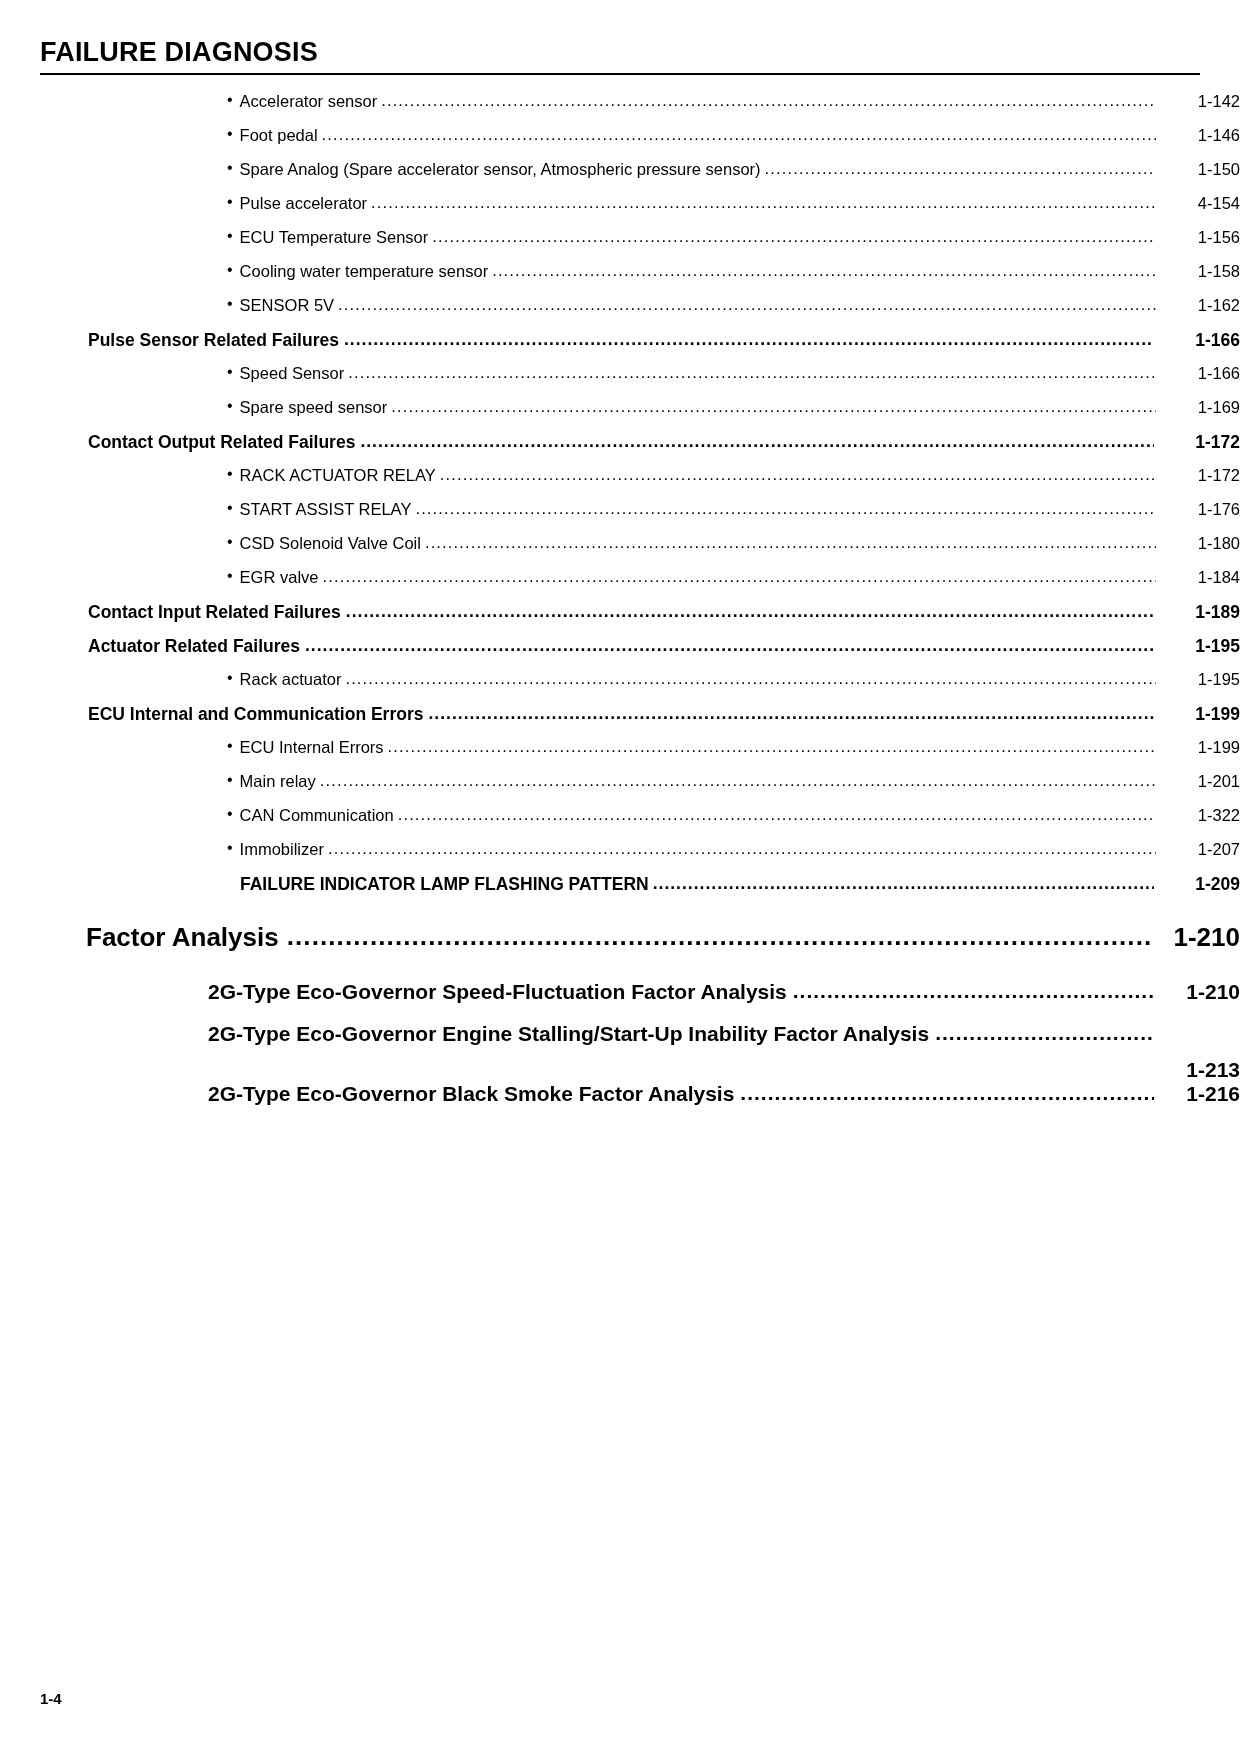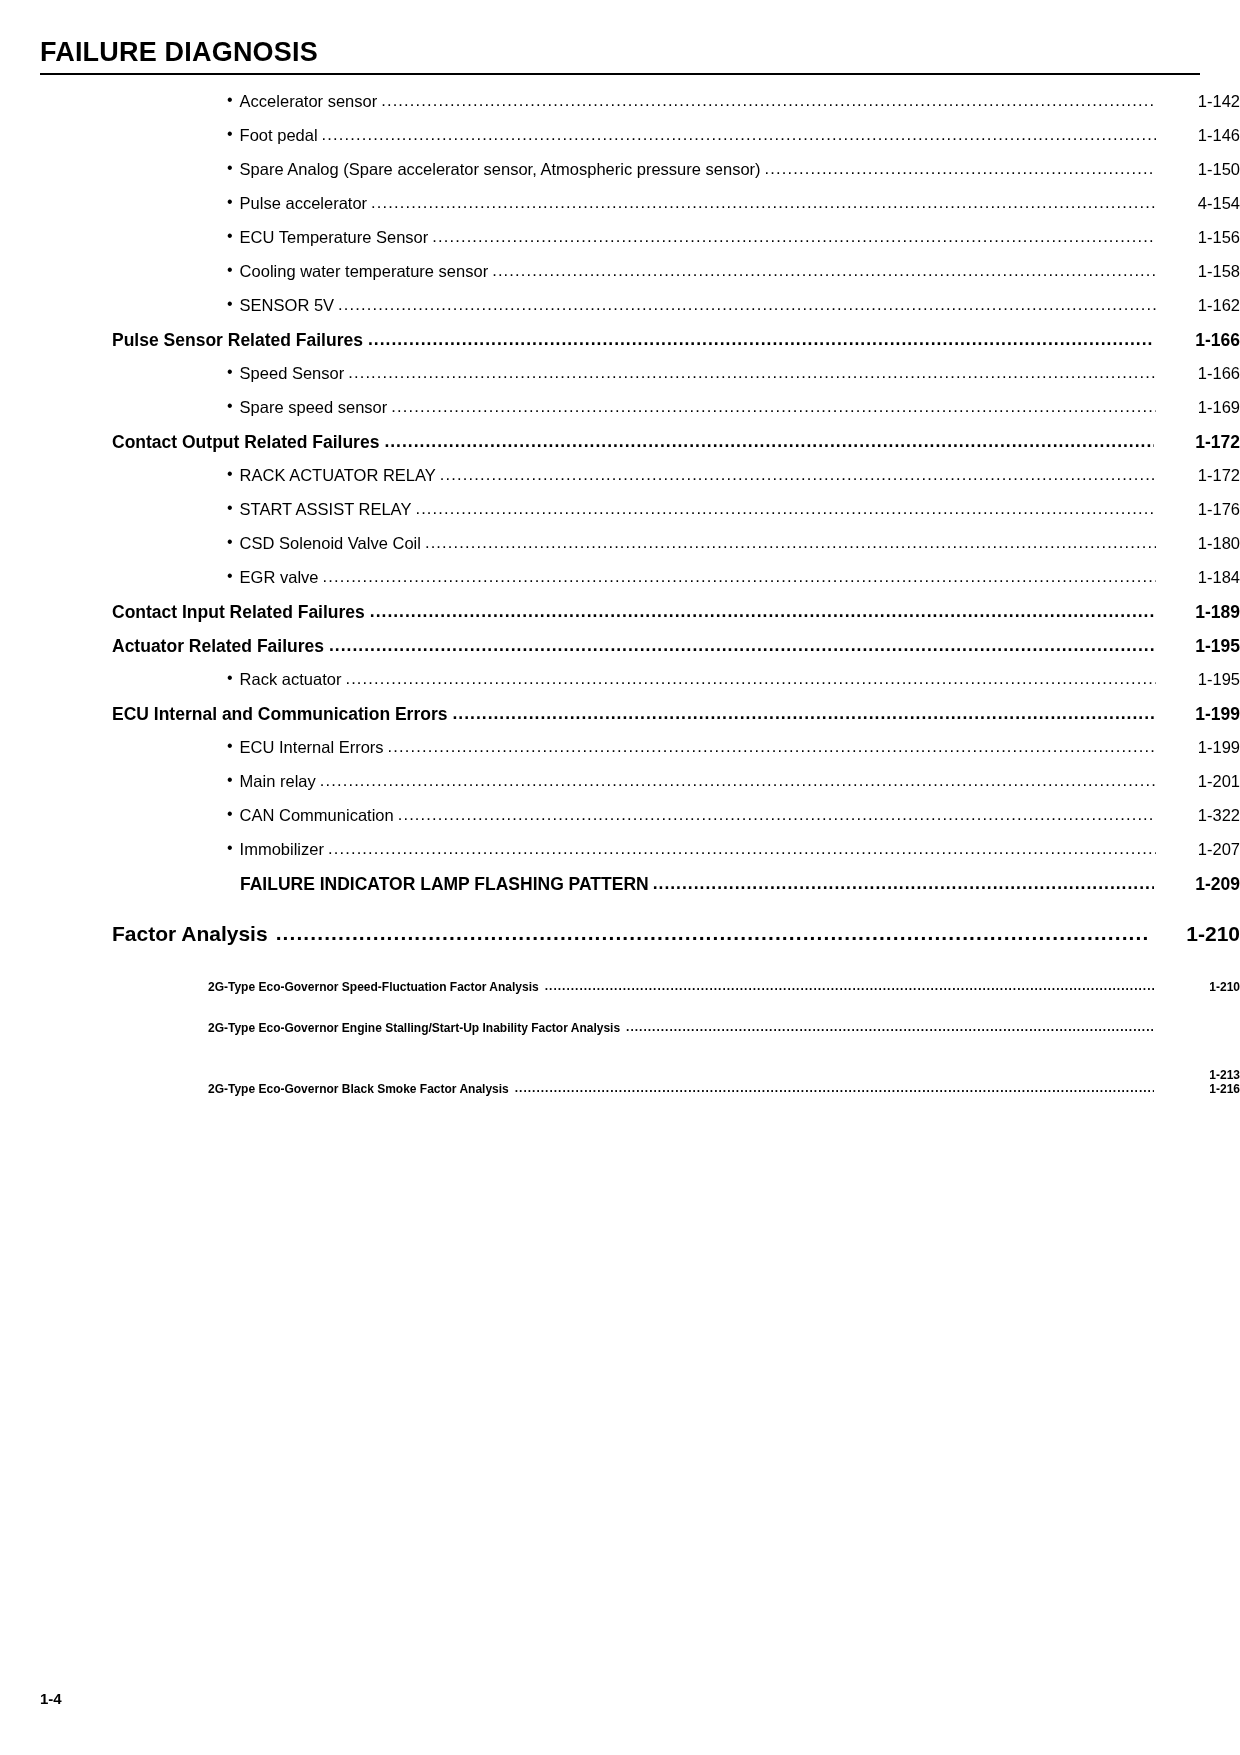--- a/index.html
+++ b/index.html
@@ -105,53 +105,53 @@
     padding-left: 227px;
     font-size: 16.5px;
     font-weight: normal;
   }
   .lvl-item .pageno { width: 78px; }
   .lvl-item .leader { margin: 0 6px 0 4px; }
 
   
   .lvl-head {
     height: 34px;
-    padding-left: 112px;
+    padding-left: 88px;
     font-size: 17.5px;
     font-weight: bold;
   }
   .lvl-head .pageno { width: 80px; }
   .lvl-head .leader { margin: 0 6px 0 5px; letter-spacing: 1.0px; }
 
   
   .lvl-caps {
     height: 40px;
     padding-left: 240px;
     font-size: 17.5px;
     font-weight: bold;
   }
   .lvl-caps .pageno { width: 80px; text-align: right; }
   .lvl-caps .leader { margin: 0 6px 0 4px; letter-spacing: 1.0px; }
 
   
   .lvl-chapter {
     height: 44px;
-    padding-left: 112px;
-    font-size: 21px;
+    padding-left: 86px;
+    font-size: 26px;
     font-weight: bold;
     justify-content: space-between;
   }
   .lvl-chapter .pageno { width: 84px; }
   .lvl-chapter .leader { margin: 0 6px 0 8px; letter-spacing: 1.1px; }
 
   
   .lvl-sub {
     min-height: 40px;
     padding-left: 208px;
-    font-size: 12px;
+    font-size: 21px;
     font-weight: bold;
   }
   .lvl-sub .pageno { width: 80px; }
   .lvl-sub .leader { margin: 0 6px 0 6px; letter-spacing: 1.0px; }
 
   
   .lvl-sub.two-line { min-height: 62px; align-items: flex-start; }
   .lvl-sub.two-line .row-main { align-items: baseline; }
   .lvl-sub.two-line .label { white-space: normal; line-height: 1.34; }
   .lvl-sub.two-line .pageno { align-self: flex-end; }

